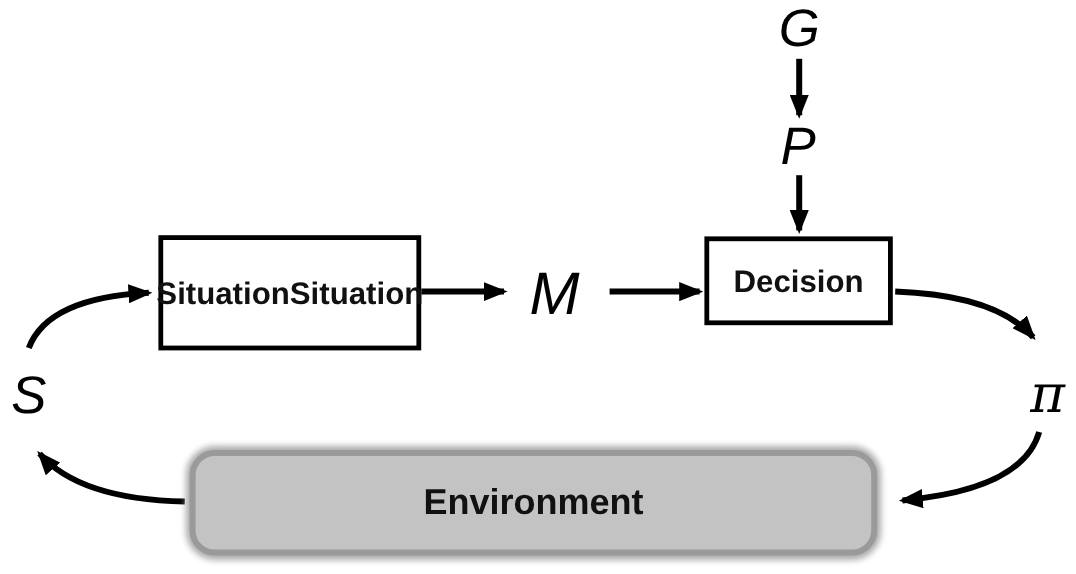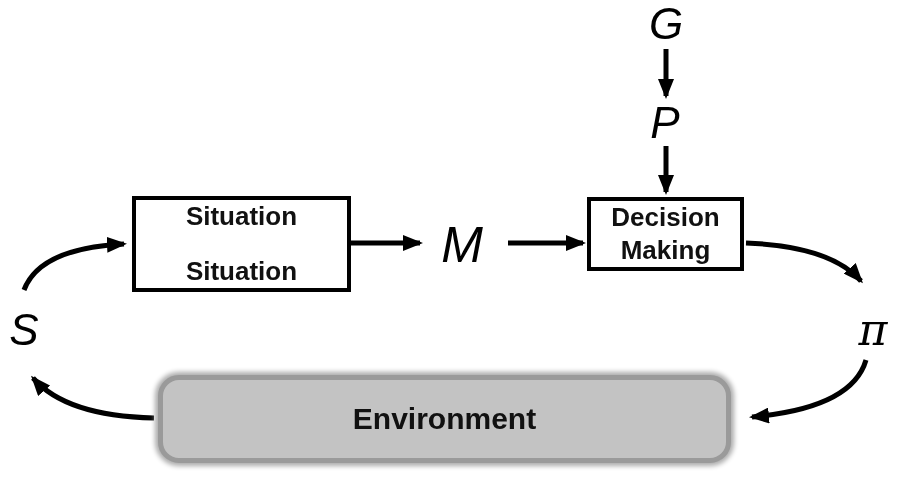--- a/index.html
+++ b/index.html
@@ -4,21 +4,21 @@
 <style>
   html,body{margin:0;padding:0;background:#ffffff;}
   .stage{
     position:relative;width:897px;height:478px;background:#ffffff;
     font-family:"Liberation Sans",sans-serif;overflow:hidden;
   }
   svg.arrows{position:absolute;left:0;top:0;}
   svg.arrows path.edge{stroke:#000;stroke-width:5;fill:none;}
   .box{
     position:absolute;box-sizing:border-box;background:#ffffff;border:4px solid #000;
-    display:flex;flex-direction:column;justify-content:space-between;align-items:center;
+    display:flex;flex-direction:row;justify-content:center;align-items:center;
     font-weight:bold;font-size:26px;line-height:33px;color:#111;text-align:center;
   }
   .box-sa{left:132px;top:196px;width:219px;height:96px;}
   .box-dm{left:587px;top:197px;width:157px;height:74px;}
   .box-env{
     position:absolute;box-sizing:border-box;left:158px;top:375px;width:573px;height:88px;
     background:#c3c3c3;border:5px solid #9a9a9a;border-radius:21px;
     box-shadow:0 0 5px 3px #ababab;
     display:flex;justify-content:center;align-items:center;
     font-weight:bold;font-size:30px;color:#111;
@@ -54,21 +54,20 @@
     <path class="edge" d="M154,418 Q66,416 33,378" marker-end="url(#ah)"></path>
   </svg>
 
   <div class="box box-sa">
     <div>Situation</div>
     <div>Situation</div>
   </div>
 
   <div class="box box-dm">
     <div>Decision</div>
-    <div>Making</div>
   </div>
 
   <div class="box-env">
     <span>Environment</span>
   </div>
 
   <div class="sym sym-g">G</div>
   <div class="sym sym-p">P</div>
   <div class="sym sym-m">M</div>
   <div class="sym sym-s">S</div>

